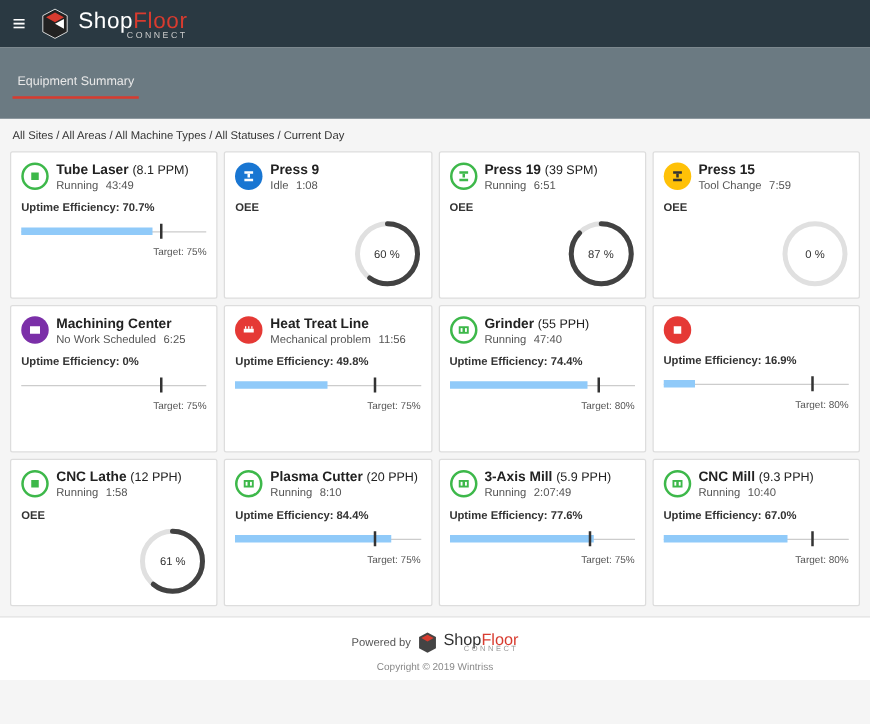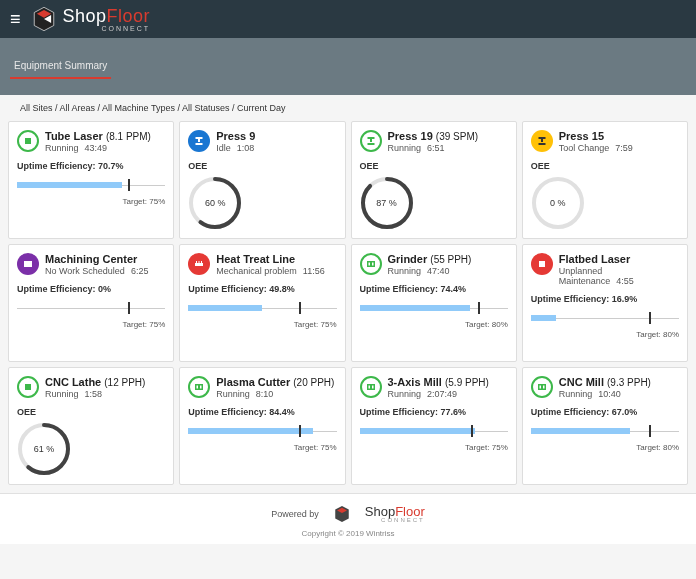--- a/index.html
+++ b/index.html
@@ -7,21 +7,21 @@
 .header { background: #2a3942; color: #fff; display: flex; align-items: center; padding: 6px 10px; }
 .menu-icon { font-size: 18px; margin-right: 10px; color: #fff; cursor: pointer; }
 .logo { display: flex; align-items: center; }
 .logo-mark { width: 26px; height: 26px; margin-right: 6px; }
 .logo-text { font-size: 18px; font-weight: 300; letter-spacing: 0.5px; }
 .logo-text .shop { color: #fff; }
 .logo-text .floor { color: #d83b2f; font-weight: 500; }
 .logo-sub { font-size: 7px; letter-spacing: 2px; color: #ccc; display: block; text-align: right; margin-top: -2px; }
 .tab-bar { background: #6b7a82; color: #e8e8e8; font-size: 10px; padding: 16px 10px; }
 .tab { display: inline-block; padding: 6px 4px; border-bottom: 2px solid #d83b2f; }
-.breadcrumb { font-size: 9px; color: #333; padding: 8px 10px; margin-left: 10px; }
+.breadcrumb { font-size: 9px; color: #333; padding: 8px 10px; }
 .grid { display: grid; grid-template-columns: repeat(4, 1fr); gap: 5px; padding: 0 8px 8px 8px; }
 .card { background: #fff; border: 1px solid #ddd; border-radius: 2px; padding: 8px; min-height: 118px; display: flex; flex-direction: column; font-size: 9px; color: #333; }
 .card-head { display: flex; align-items: flex-start; gap: 6px; margin-bottom: 4px; }
 .ic { width: 22px; height: 22px; border-radius: 50%; display: flex; align-items: center; justify-content: center; flex-shrink: 0; }
 .ic svg { width: 12px; height: 12px; fill: #fff; }
 .ic.green { background: #fff; border: 2px solid #3db84a; }
 .ic.green svg { fill: #3db84a; }
 .ic.blue { background: #1976d2; }
 .ic.purple { background: #7b2fa8; }
 .ic.red { background: #e53935; }
@@ -31,28 +31,28 @@
 .card-rate { font-weight: 400; font-size: 10px; }
 .card-status { font-size: 9px; color: #555; margin-top: 1px; }
 .card-time { color: #555; margin-left: 6px; }
 .metric-label { font-size: 9px; font-weight: 700; margin-top: 4px; margin-bottom: 4px; }
 .metric-label .val { font-weight: 700; }
 .bar-wrap { position: relative; height: 22px; }
 .bar-track { position: absolute; top: 10px; left: 0; right: 0; height: 1px; background: #ccc; }
 .bar-fill { position: absolute; top: 7px; left: 0; height: 6px; background: #90caf9; }
 .bar-target { position: absolute; top: 4px; width: 2px; height: 12px; background: #333; }
 .target-text { font-size: 8px; color: #555; text-align: right; margin-top: 0; }
-.gauge-wrap { display: flex; justify-content: flex-start; align-items: center; flex: 1; }
+.gauge-wrap { display: flex; justify-content: flex-end; align-items: center; flex: 1; }
 .gauge { position: relative; width: 54px; height: 54px; }
 .gauge svg { transform: rotate(-90deg); }
 .gauge-bg { fill: none; stroke: #e0e0e0; stroke-width: 4; }
 .gauge-fg { fill: none; stroke: #424242; stroke-width: 4; stroke-linecap: round; }
 .gauge-txt { position: absolute; top: 0; left: 0; right: 0; bottom: 0; display: flex; align-items: center; justify-content: center; font-size: 9px; color: #333; }
 .footer { background: #fff; text-align: center; padding: 10px 0 6px 0; border-top: 1px solid #e0e0e0; }
-.footer-row { display: flex; justify-content: center; align-items: center; gap: 14px; font-size: 9px; color: #555; }
+.footer-row { display: flex; justify-content: center; align-items: center; gap: 4px; font-size: 9px; color: #555; }
 .footer-logo-text { font-size: 13px; font-weight: 300; }
 .footer-logo-text .shop { color: #333; }
 .footer-logo-text .floor { color: #d83b2f; font-weight: 500; }
 .footer-sub { font-size: 6px; letter-spacing: 2px; color: #999; display: block; text-align: right; margin-top: -2px; }
 .copyright { font-size: 8px; color: #888; margin-top: 6px; }
 </style>
 </head>
 <body>
 
 <div class="header">
@@ -246,24 +246,20 @@
       </div>
       <div class="target-text">Target: 80%</div>
     </div>
     <div class="card">
     <div class="card-head">
       <div class="ic red">
           <svg viewBox="0 0 24 24">
             <rect x="6" y="6" width="12" height="12"></rect>
           </svg>
         </div>
-      <div style="min-width:0;flex:1">
-        <div class="card-title">Flatbed Laser <span class="card-rate"></span></div>
-        <div class="card-status">Unplanned Maintenance<span class="card-time">4:55</span></div>
-      </div>
     </div>
 
       <div class="metric-label">Uptime Efficiency: <span class="val">16.9%</span></div>
       <div class="bar-wrap">
         <div class="bar-track"></div>
         <div class="bar-fill" style="width:16.9%"></div>
         <div class="bar-target" style="left:80%"></div>
       </div>
       <div class="target-text">Target: 80%</div>
     </div>

